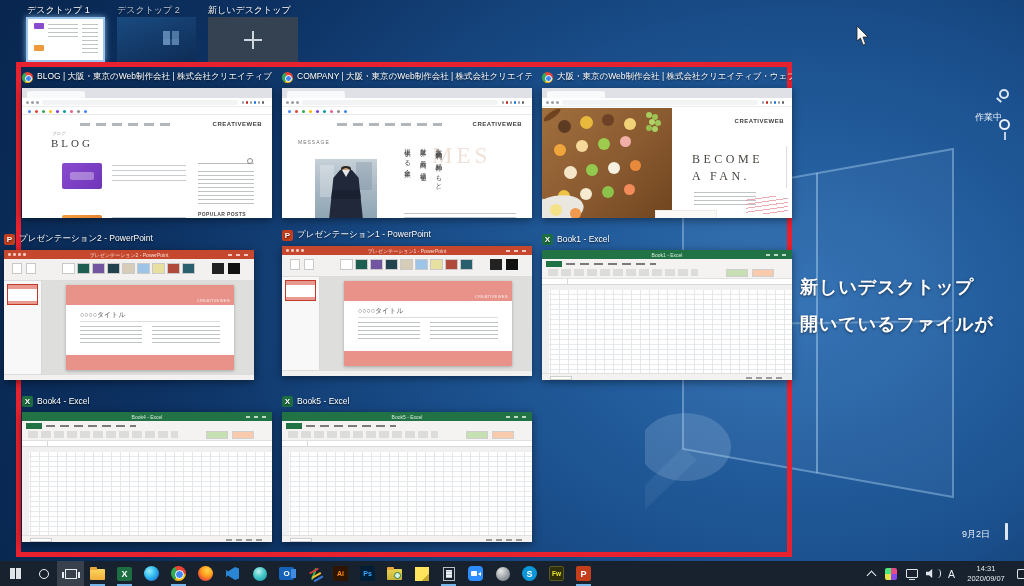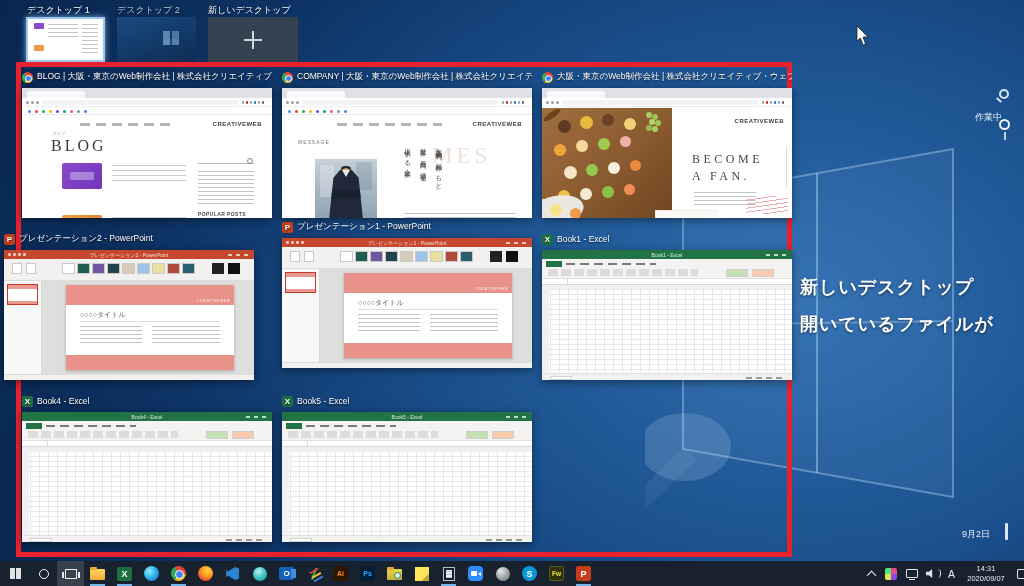--- a/index.html
+++ b/index.html
@@ -70,21 +70,21 @@
   .cf-addr{position:absolute;left:20px;right:34px;top:2px;height:5px;background:#f1f3f4;border-radius:3px;}
   .cf-ext{position:absolute;right:28px;top:3px;width:2.5px;height:2.5px;border-radius:50%;background:#9aa0a6;box-shadow:4px 0 #c5221f,8px 0 #9aa0a6,12px 0 #1a73e8,16px 0 #9aa0a6,20px 0 #5f6368;}
   .cf-bm{position:absolute;left:0;top:20px;right:0;height:7px;background:#fff;border-bottom:1px solid #e8e8e8;}
   .cf-favs{position:absolute;left:6px;top:2px;width:3px;height:3px;border-radius:50%;background:#4285f4;box-shadow:7px 0 #ea4335,14px 0 #34a853,21px 0 #fbbc05,28px 0 #7b3fd4,35px 0 #0a9ca8,42px 0 #e8618c,49px 0 #8a8f94,56px 0 #4285f4;}
   .cf-body{position:absolute;left:0;top:27px;right:0;bottom:0;background:#fff;}
 
   .site-brand{position:absolute;right:10px;top:6px;font-size:6px;letter-spacing:.5px;color:#3c3c3c;font-weight:bold;}
 
   
   .blog-kicker{position:absolute;left:30px;top:16px;font-size:4.5px;color:#999;}
-  .blog-h{position:absolute;left:29px;top:22px;font-family:"Liberation Serif",serif;font-size:16px;letter-spacing:3px;color:#3b3b3b;}
+  .blog-h{position:absolute;left:29px;top:22px;font-family:"Liberation Serif",serif;font-size:11px;letter-spacing:3px;color:#3b3b3b;}
   .img-block{position:absolute;width:40px;height:26px;border-radius:2px;}
   .img-block.purple{background:linear-gradient(135deg,#8a4ad0,#6f35b8);}
   .img-block.purple::after{content:'';position:absolute;left:8px;top:9px;width:24px;height:8px;background:rgba(255,255,255,.35);border-radius:2px;}
   .img-block.orange{background:linear-gradient(135deg,#f2a13e,#e0702a);}
   .img-block.orange::after{content:'';position:absolute;left:6px;top:8px;width:22px;height:9px;background:rgba(255,255,255,.3);border-radius:2px;}
   .sb-search{position:absolute;left:176px;top:42px;width:56px;height:7px;border-bottom:1px solid #b9b9b9;}
   .sb-search::after{content:'';position:absolute;right:1px;top:1px;width:4px;height:4px;border:1px solid #8a8a8a;border-radius:50%;}
   .sb-h{position:absolute;left:176px;top:96px;font-size:5px;color:#4a4a4a;font-weight:bold;letter-spacing:.4px;}
 
   
@@ -416,21 +416,21 @@
           <div class="p-rule"></div>
           <div class="abs tl4" style="left:14px;top:41px;width:62px;height:20px"></div>
           <div class="abs tl4" style="left:86px;top:41px;width:68px;height:20px"></div>
           <div class="p-band-bot"></div>
         </div>
       </div>
       <div class="p-status"></div>
     </div>
   </div>
 
-  <div class="card" style="left:282px;top:220px">
+  <div class="card" style="left:282px;top:228px">
     <div class="card-title">
       <span class="ico ppt"></span>
       <span>プレゼンテーション1 - PowerPoint</span>
     </div>
     <div class="thumb">
       <div class="p-title">
           <span class="qat"></span>
           <span class="ttl">プレゼンテーション1 - PowerPoint</span>
           <span class="wc"></span>
         </div>

